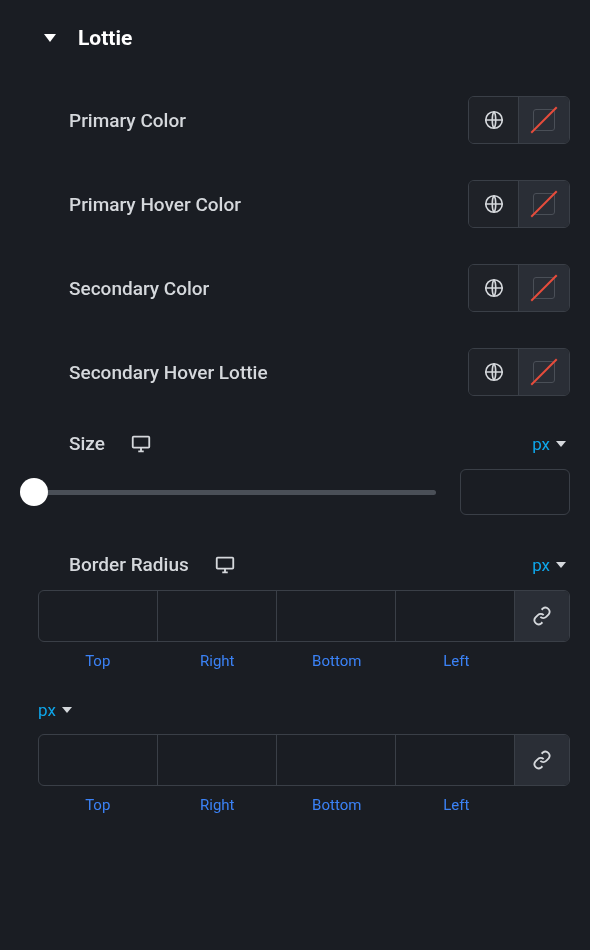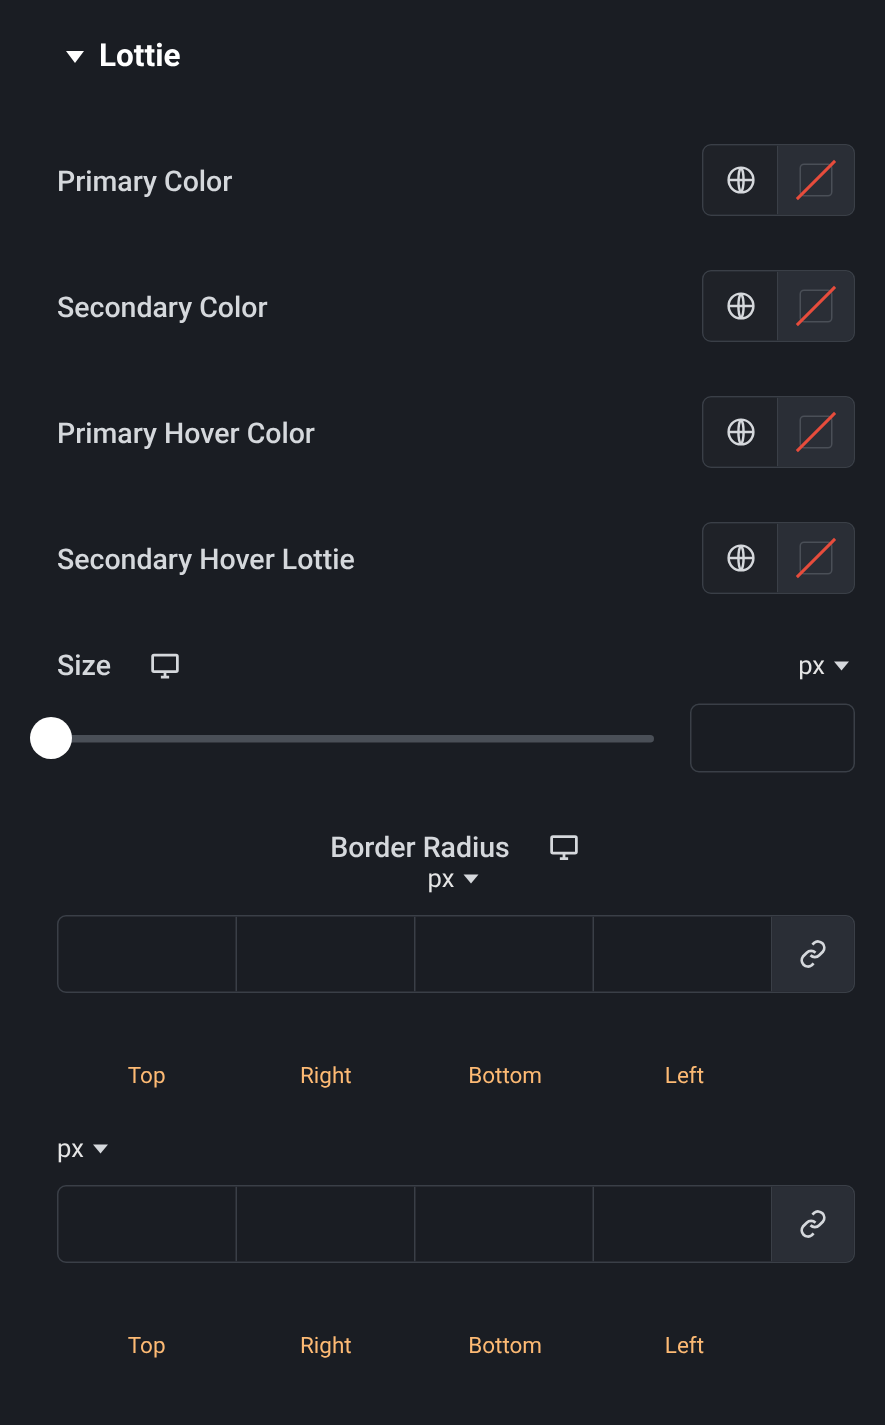--- a/index.html
+++ b/index.html
@@ -9,21 +9,21 @@
     font-family: -apple-system, BlinkMacSystemFont, "Segoe UI", Roboto, Arial, sans-serif;
     width: 590px;
     height: 950px;
     overflow: hidden;
   }
   .panel { padding: 18px 20px; }
 
   .section-header {
     display: flex;
     align-items: center;
-    gap: 10px;
+    gap: 22px;
     padding: 8px 0 28px 24px;
   }
   .section-header .tri {
     width: 0; height: 0;
     border-left: 6px solid transparent;
     border-right: 6px solid transparent;
     border-top: 8px solid #fff;
   }
   .section-header .title {
     color: #fff;
@@ -34,20 +34,21 @@
   .row {
     display: flex;
     align-items: center;
     justify-content: space-between;
     padding: 18px 0 18px 18px;
   }
   .row-label {
     color: #d5d8dc;
     font-size: 19px;
     font-weight: 500;
+    margin-left: 31px;
   }
 
   .color-control {
     display: flex;
     border: 1px solid #3a3f47;
     border-radius: 6px;
     overflow: hidden;
     background: #1f2228;
   }
   .globe-btn {
@@ -82,21 +83,21 @@
   .label-with-icon {
     display: flex;
     align-items: center;
     gap: 24px;
   }
 
   .unit-select {
     display: flex;
     align-items: center;
     gap: 6px;
-    color: #e5e5e5;
+    color: #0ea5e9;
     font-size: 17px;
     cursor: pointer;
     padding-right: 4px;
   }
   .chevron {
     width: 0; height: 0;
     border-left: 5px solid transparent;
     border-right: 5px solid transparent;
     border-top: 6px solid #d5d8dc;
   }
@@ -177,23 +178,22 @@
     flex-shrink: 0;
   }
   .dim-labels {
     display: flex;
     padding-top: 10px;
     padding-right: 54px;
   }
   .dim-labels span {
     flex: 1;
     text-align: center;
-    color: #fdba74;
+    color: #3b82f6;
     font-size: 15px;
-    margin-top: 36px;
   }
 
   svg { display: block; }
 </style>
 </head>
 <body>
 
 <div class="panel">
 
   <div class="section-header">
@@ -212,38 +212,38 @@
       </div>
       <div class="swatch-btn">
         <div class="swatch-inner">
             <div class="swatch-slash"></div>
           </div>
       </div>
     </div>
   </div>
 
   <div class="row">
-    <div class="row-label">Secondary Color</div>
+    <div class="row-label">Primary Hover Color</div>
     <div class="color-control">
       <div class="globe-btn">
         <svg width="22" height="22" viewBox="0 0 24 24" fill="none" stroke="#d5d8dc" stroke-width="1.8">
             <circle cx="12" cy="12" r="9"></circle>
             <path d="M3 12h18M12 3c2.5 3 2.5 15 0 18M12 3c-2.5 3-2.5 15 0 18"></path>
           </svg>
       </div>
       <div class="swatch-btn">
         <div class="swatch-inner">
             <div class="swatch-slash"></div>
           </div>
       </div>
     </div>
   </div>
 
   <div class="row">
-    <div class="row-label">Primary Hover Color</div>
+    <div class="row-label">Secondary Color</div>
     <div class="color-control">
       <div class="globe-btn">
         <svg width="22" height="22" viewBox="0 0 24 24" fill="none" stroke="#d5d8dc" stroke-width="1.8">
             <circle cx="12" cy="12" r="9"></circle>
             <path d="M3 12h18M12 3c2.5 3 2.5 15 0 18M12 3c-2.5 3-2.5 15 0 18"></path>
           </svg>
       </div>
       <div class="swatch-btn">
         <div class="swatch-inner">
             <div class="swatch-slash"></div>
@@ -284,21 +284,21 @@
   </div>
   <div class="slider-row">
     <div class="slider-wrap">
       <div class="slider-track"></div>
       <div class="slider-thumb"></div>
     </div>
     <input class="num-input" value="" style="">
   </div>
 
 
-  <div class="row" style="padding-bottom:10px;flex-direction:column;">
+  <div class="row" style="padding-bottom:10px;">
     <div class="label-with-icon">
       <div class="row-label">Border Radius</div>
       <svg width="24" height="22" viewBox="0 0 24 24" fill="none" stroke="#d5d8dc" stroke-width="2">
           <rect x="3" y="4" width="18" height="12" rx="1"></rect>
           <path d="M9 20h6M12 16v4"></path>
         </svg>
     </div>
     <div class="unit-select">
       <span>px</span>
       <div class="chevron"></div>

